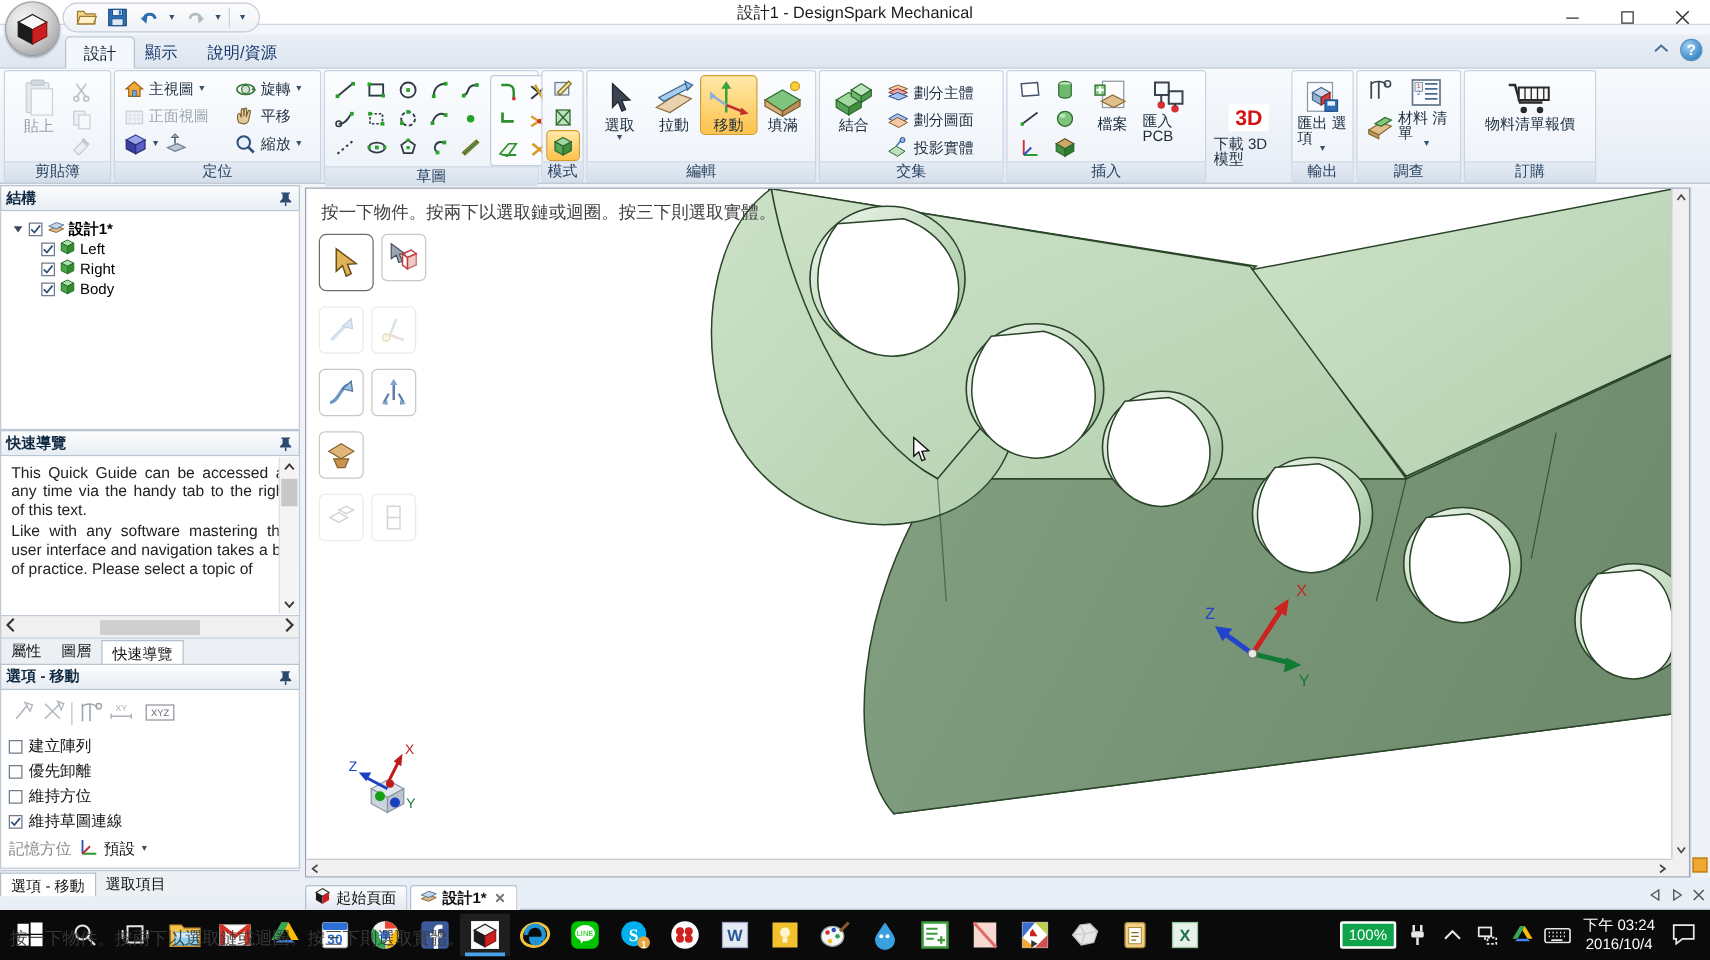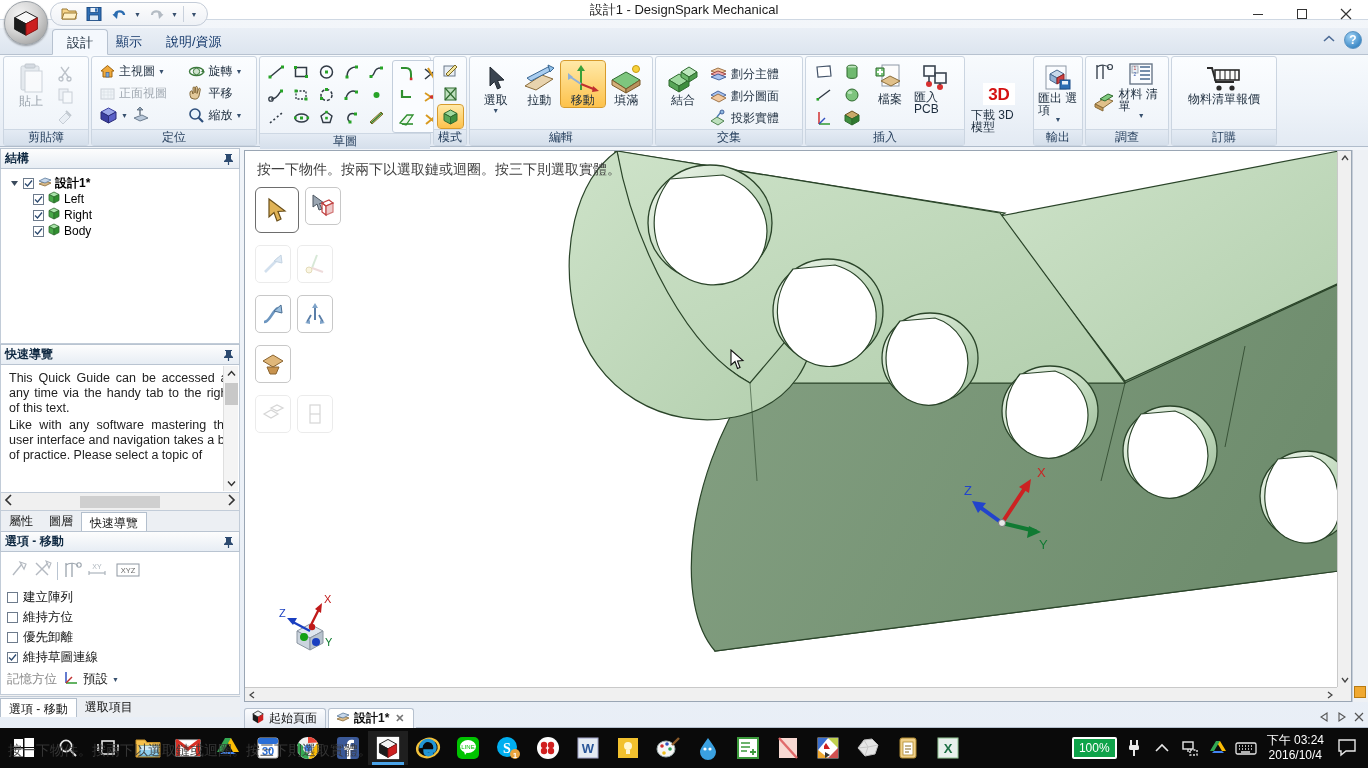--- a/index.html
+++ b/index.html
@@ -965,25 +965,25 @@
               </svg>
           </span>
         </div>
 
         <div class="opt-check">
           <span class="cbx"></span>
           <span>建立陣列</span>
         </div>
         <div class="opt-check">
           <span class="cbx"></span>
-          <span>維持方位</span>
+          <span>優先卸離</span>
         </div>
         <div class="opt-check">
           <span class="cbx"></span>
-          <span>優先卸離</span>
+          <span>維持方位</span>
         </div>
         <div class="opt-check">
           <span class="cbx">
               <svg width="9" height="9" viewBox="0 0 9 9">
                 <path d="M1 4.5 L3.5 7 L8 1.5" stroke="#2c4a70" stroke-width="1.3" fill="none"></path>
               </svg>
             </span>
           <span>維持草圖連線</span>
         </div>
         <div class="opt-foot">

